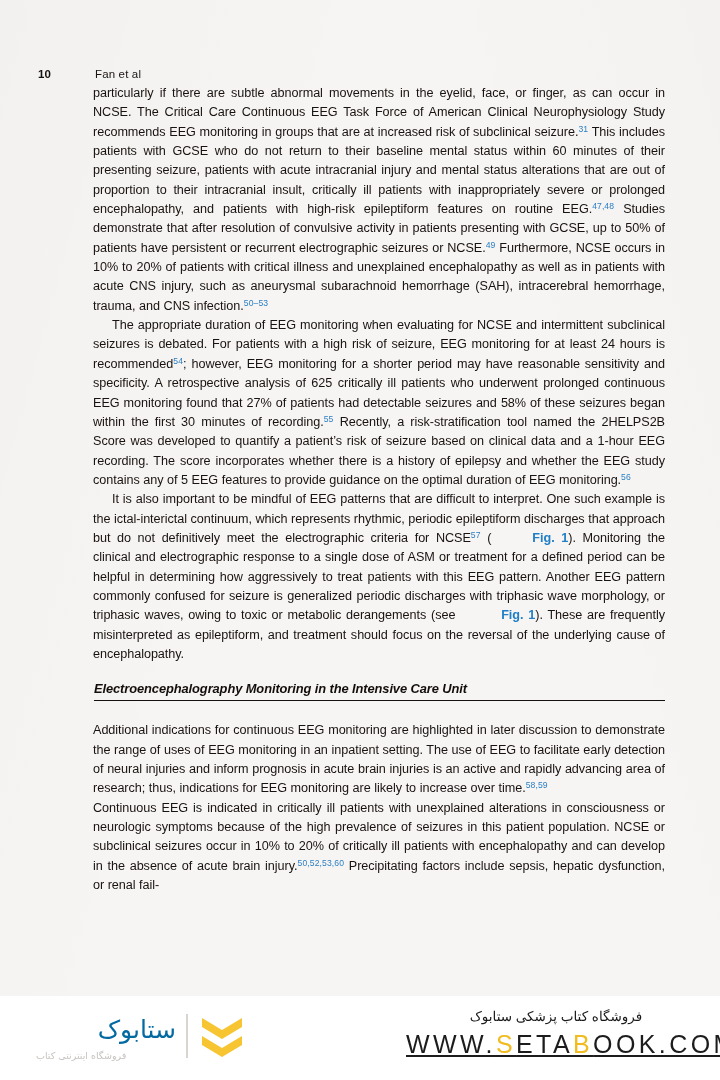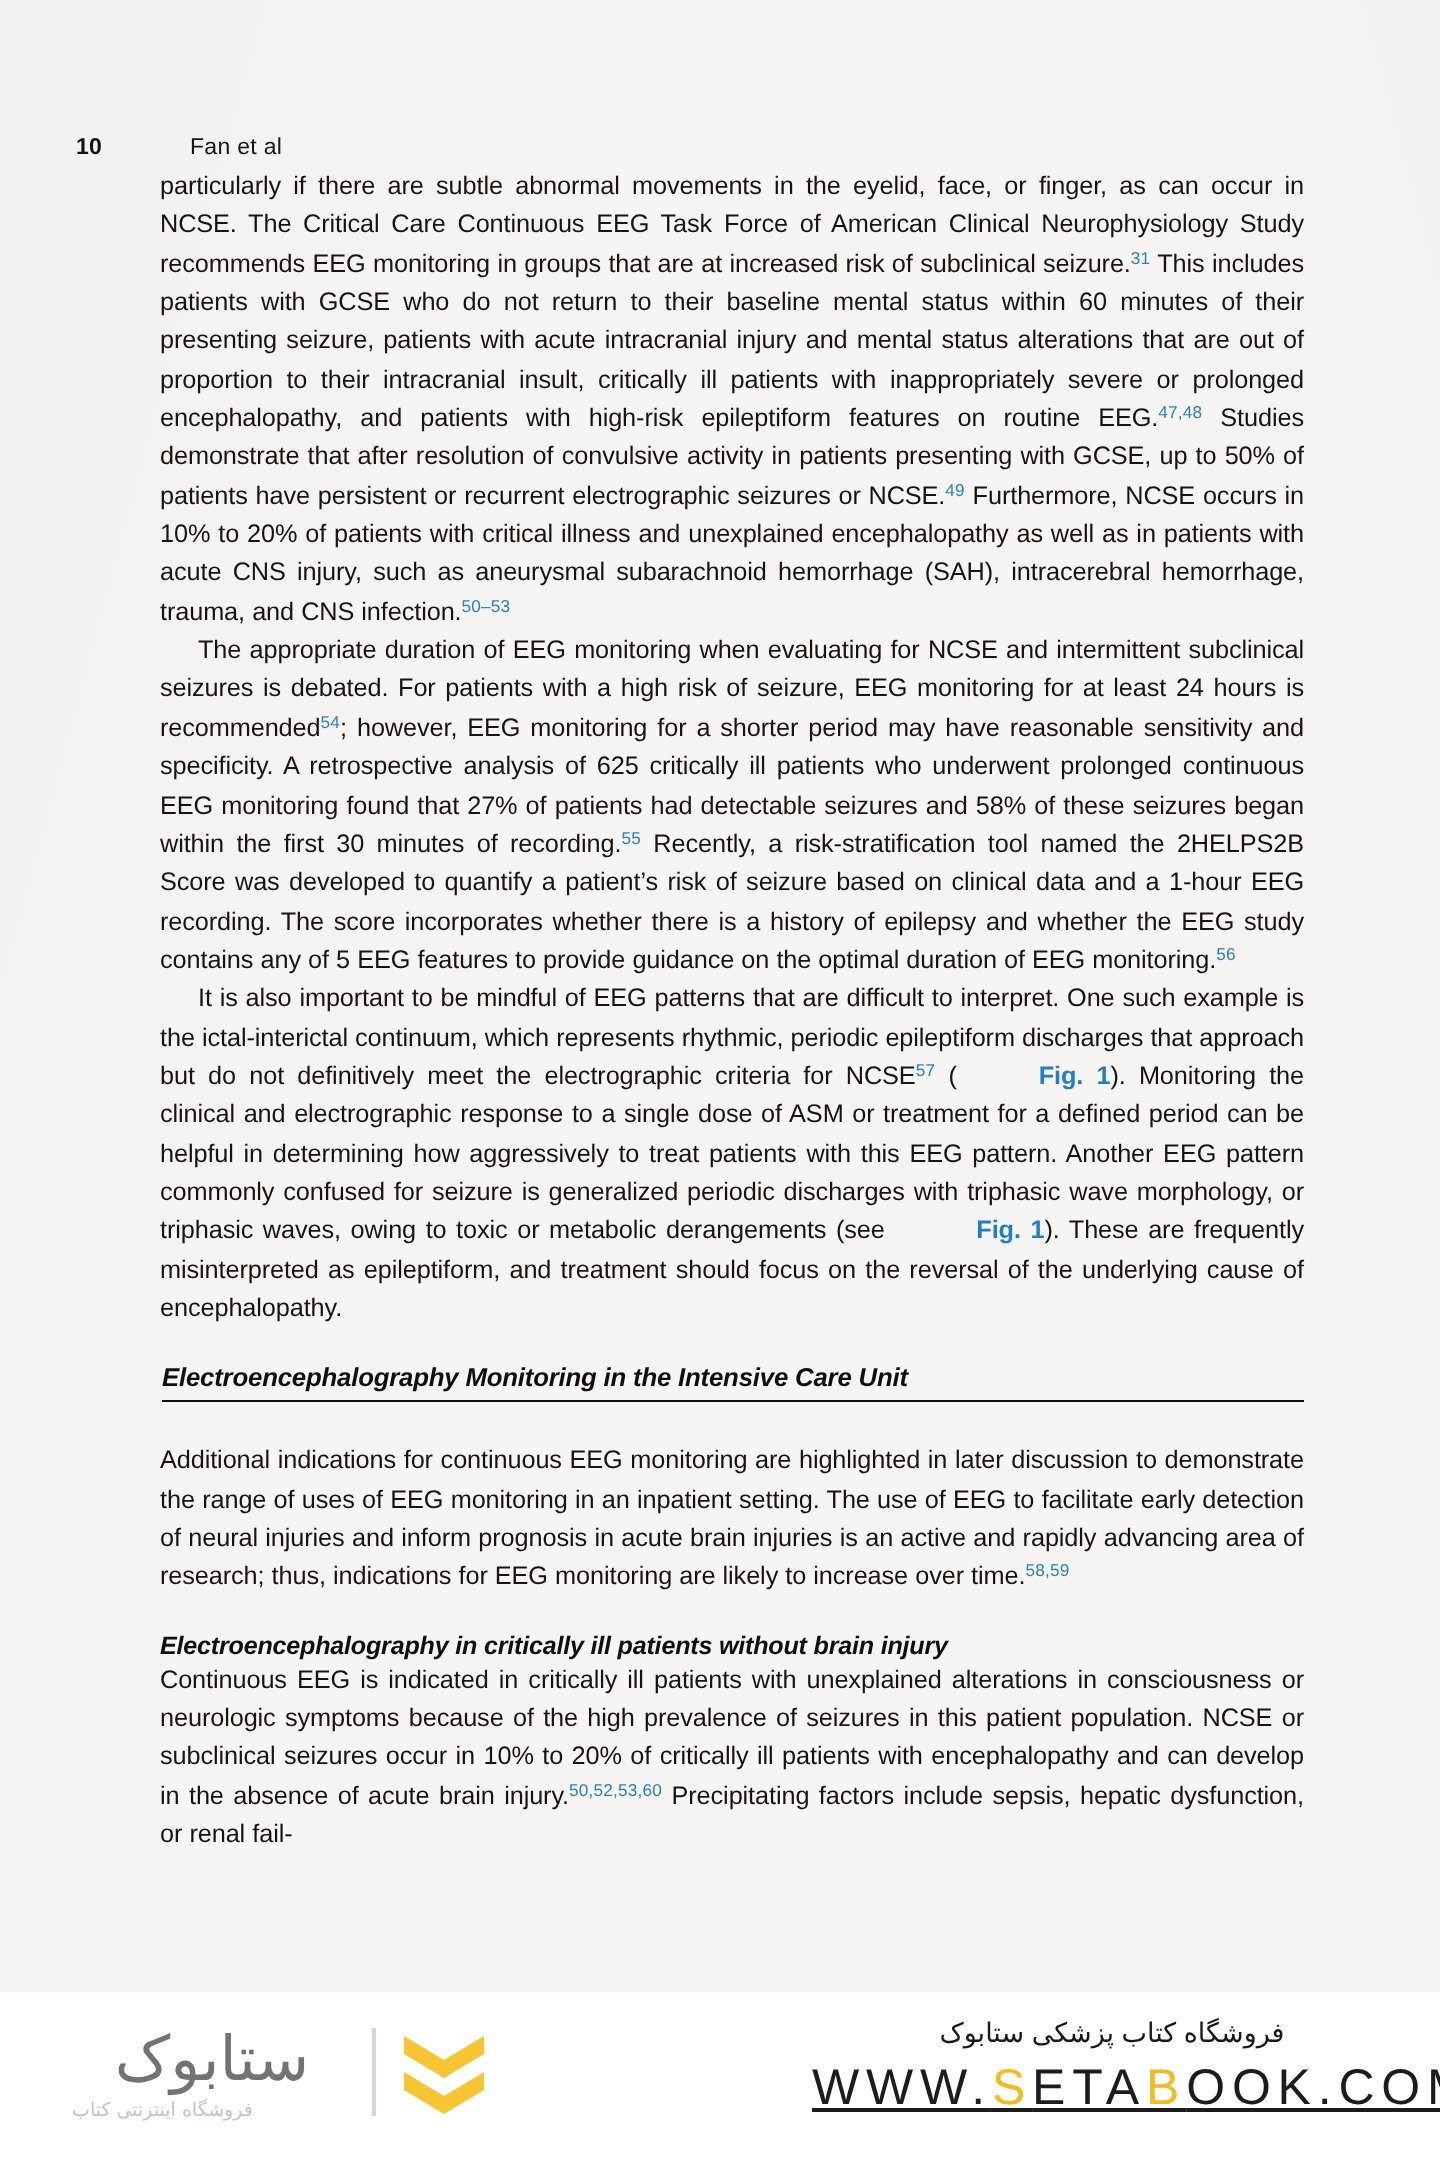--- a/index.html
+++ b/index.html
@@ -46,21 +46,21 @@
     left: 84px;
     top: 0;
     font-size: 11.5px;
     color: #1a1512;
     letter-spacing: 0.15px;
   }
 
   
   .column {
     position: absolute;
-    left: 80px;
+    left: 93px;
     top: 84px;
     width: 572px;
   }
 
   p.body-par {
     margin: 0;
     font-size: 12.65px;
     line-height: 19.35px;
     color: #181310;
     text-align: justify;
@@ -129,24 +129,24 @@
   .wm-word {
     position: relative;
     width: 140px;
     height: 60px;
   }
   .wm-word-main {
     position: absolute;
     left: 0; top: 2px;
     width: 140px;
     height: 40px;
-    font-size: 31px;
+    font-size: 25px;
     line-height: 40px;
-    color: #737373;
-    text-align: center;
+    color: #0369a1;
+    text-align: right;
     direction: rtl;
     letter-spacing: -0.5px;
     white-space: nowrap;
     font-family: "DejaVu Sans", sans-serif;
   }
   .wm-word-sub {
     position: absolute;
     left: 0; top: 42px;
     width: 140px;
     font-size: 9.5px;
@@ -212,21 +212,20 @@
     <p class="body-par"><span>particularly if there are subtle abnormal movements in the eyelid, face, or finger, as can occur in NCSE. The Critical Care Continuous EEG Task Force of American Clinical Neurophysiology Study recommends EEG monitoring in groups that are at increased risk of subclinical seizure.</span><sup class="ref">31</sup><span> This includes patients with GCSE who do not return to their baseline mental status within 60 minutes of their presenting seizure, patients with acute intracranial injury and mental status alterations that are out of proportion to their intracranial insult, critically ill patients with inappropriately severe or prolonged encephalopathy, and patients with high-risk epileptiform features on routine EEG.</span><sup class="ref">47,48</sup><span> Studies demonstrate that after resolution of convulsive activity in patients presenting with GCSE, up to 50% of patients have persistent or recurrent electrographic seizures or NCSE.</span><sup class="ref">49</sup><span> Furthermore, NCSE occurs in 10% to 20% of patients with critical illness and unexplained encephalopathy as well as in patients with acute CNS injury, such as aneurysmal subarachnoid hemorrhage (SAH), intracerebral hemorrhage, trauma, and CNS infection.</span><sup class="ref">50–53</sup></p>
 
     <p class="body-par indent"><span>The appropriate duration of EEG monitoring when evaluating for NCSE and intermittent subclinical seizures is debated. For patients with a high risk of seizure, EEG monitoring for at least 24 hours is recommended</span><sup class="ref">54</sup><span>; however, EEG monitoring for a shorter period may have reasonable sensitivity and specificity. A retrospective analysis of 625 critically ill patients who underwent prolonged continuous EEG monitoring found that 27% of patients had detectable seizures and 58% of these seizures began within the first 30 minutes of recording.</span><sup class="ref">55</sup><span> Recently, a risk-stratification tool named the 2HELPS2B Score was developed to quantify a patient’s risk of seizure based on clinical data and a 1-hour EEG recording. The score incorporates whether there is a history of epilepsy and whether the EEG study contains any of 5 EEG features to provide guidance on the optimal duration of EEG monitoring.</span><sup class="ref">56</sup></p>
 
     <p class="body-par indent"><span>It is also important to be mindful of EEG patterns that are difficult to interpret. One such example is the ictal-interictal continuum, which represents rhythmic, periodic epileptiform discharges that approach but do not definitively meet the electrographic criteria for NCSE</span><sup class="ref">57</sup><span> (</span><span class="figref">Fig. 1</span><span>). Monitoring the clinical and electrographic response to a single dose of ASM or treatment for a defined period can be helpful in determining how aggressively to treat patients with this EEG pattern. Another EEG pattern commonly confused for seizure is generalized periodic discharges with triphasic wave morphology, or triphasic waves, owing to toxic or metabolic derangements (see </span><span class="figref">Fig. 1</span><span>). These are frequently misinterpreted as epileptiform, and treatment should focus on the reversal of the underlying cause of encephalopathy.</span></p>
 
     <h2 class="sect-a">Electroencephalography Monitoring in the Intensive Care Unit</h2>
 
     <p class="body-par"><span>Additional indications for continuous EEG monitoring are highlighted in later discussion to demonstrate the range of uses of EEG monitoring in an inpatient setting. The use of EEG to facilitate early detection of neural injuries and inform prognosis in acute brain injuries is an active and rapidly advancing area of research; thus, indications for EEG monitoring are likely to increase over time.</span><sup class="ref">58,59</sup></p>
 
-    <h3 class="sect-b">Electroencephalography in critically ill patients without brain injury</h3>
 
     <p class="body-par"><span>Continuous EEG is indicated in critically ill patients with unexplained alterations in consciousness or neurologic symptoms because of the high prevalence of seizures in this patient population. NCSE or subclinical seizures occur in 10% to 20% of critically ill patients with encephalopathy and can develop in the absence of acute brain injury.</span><sup class="ref">50,52,53,60</sup><span> Precipitating factors include sepsis, hepatic dysfunction, or renal fail-</span></p>
 
   </div>
 </div>
 
 <div class="watermark">
 
   <div class="wm-logo">
     <div class="wm-word">

